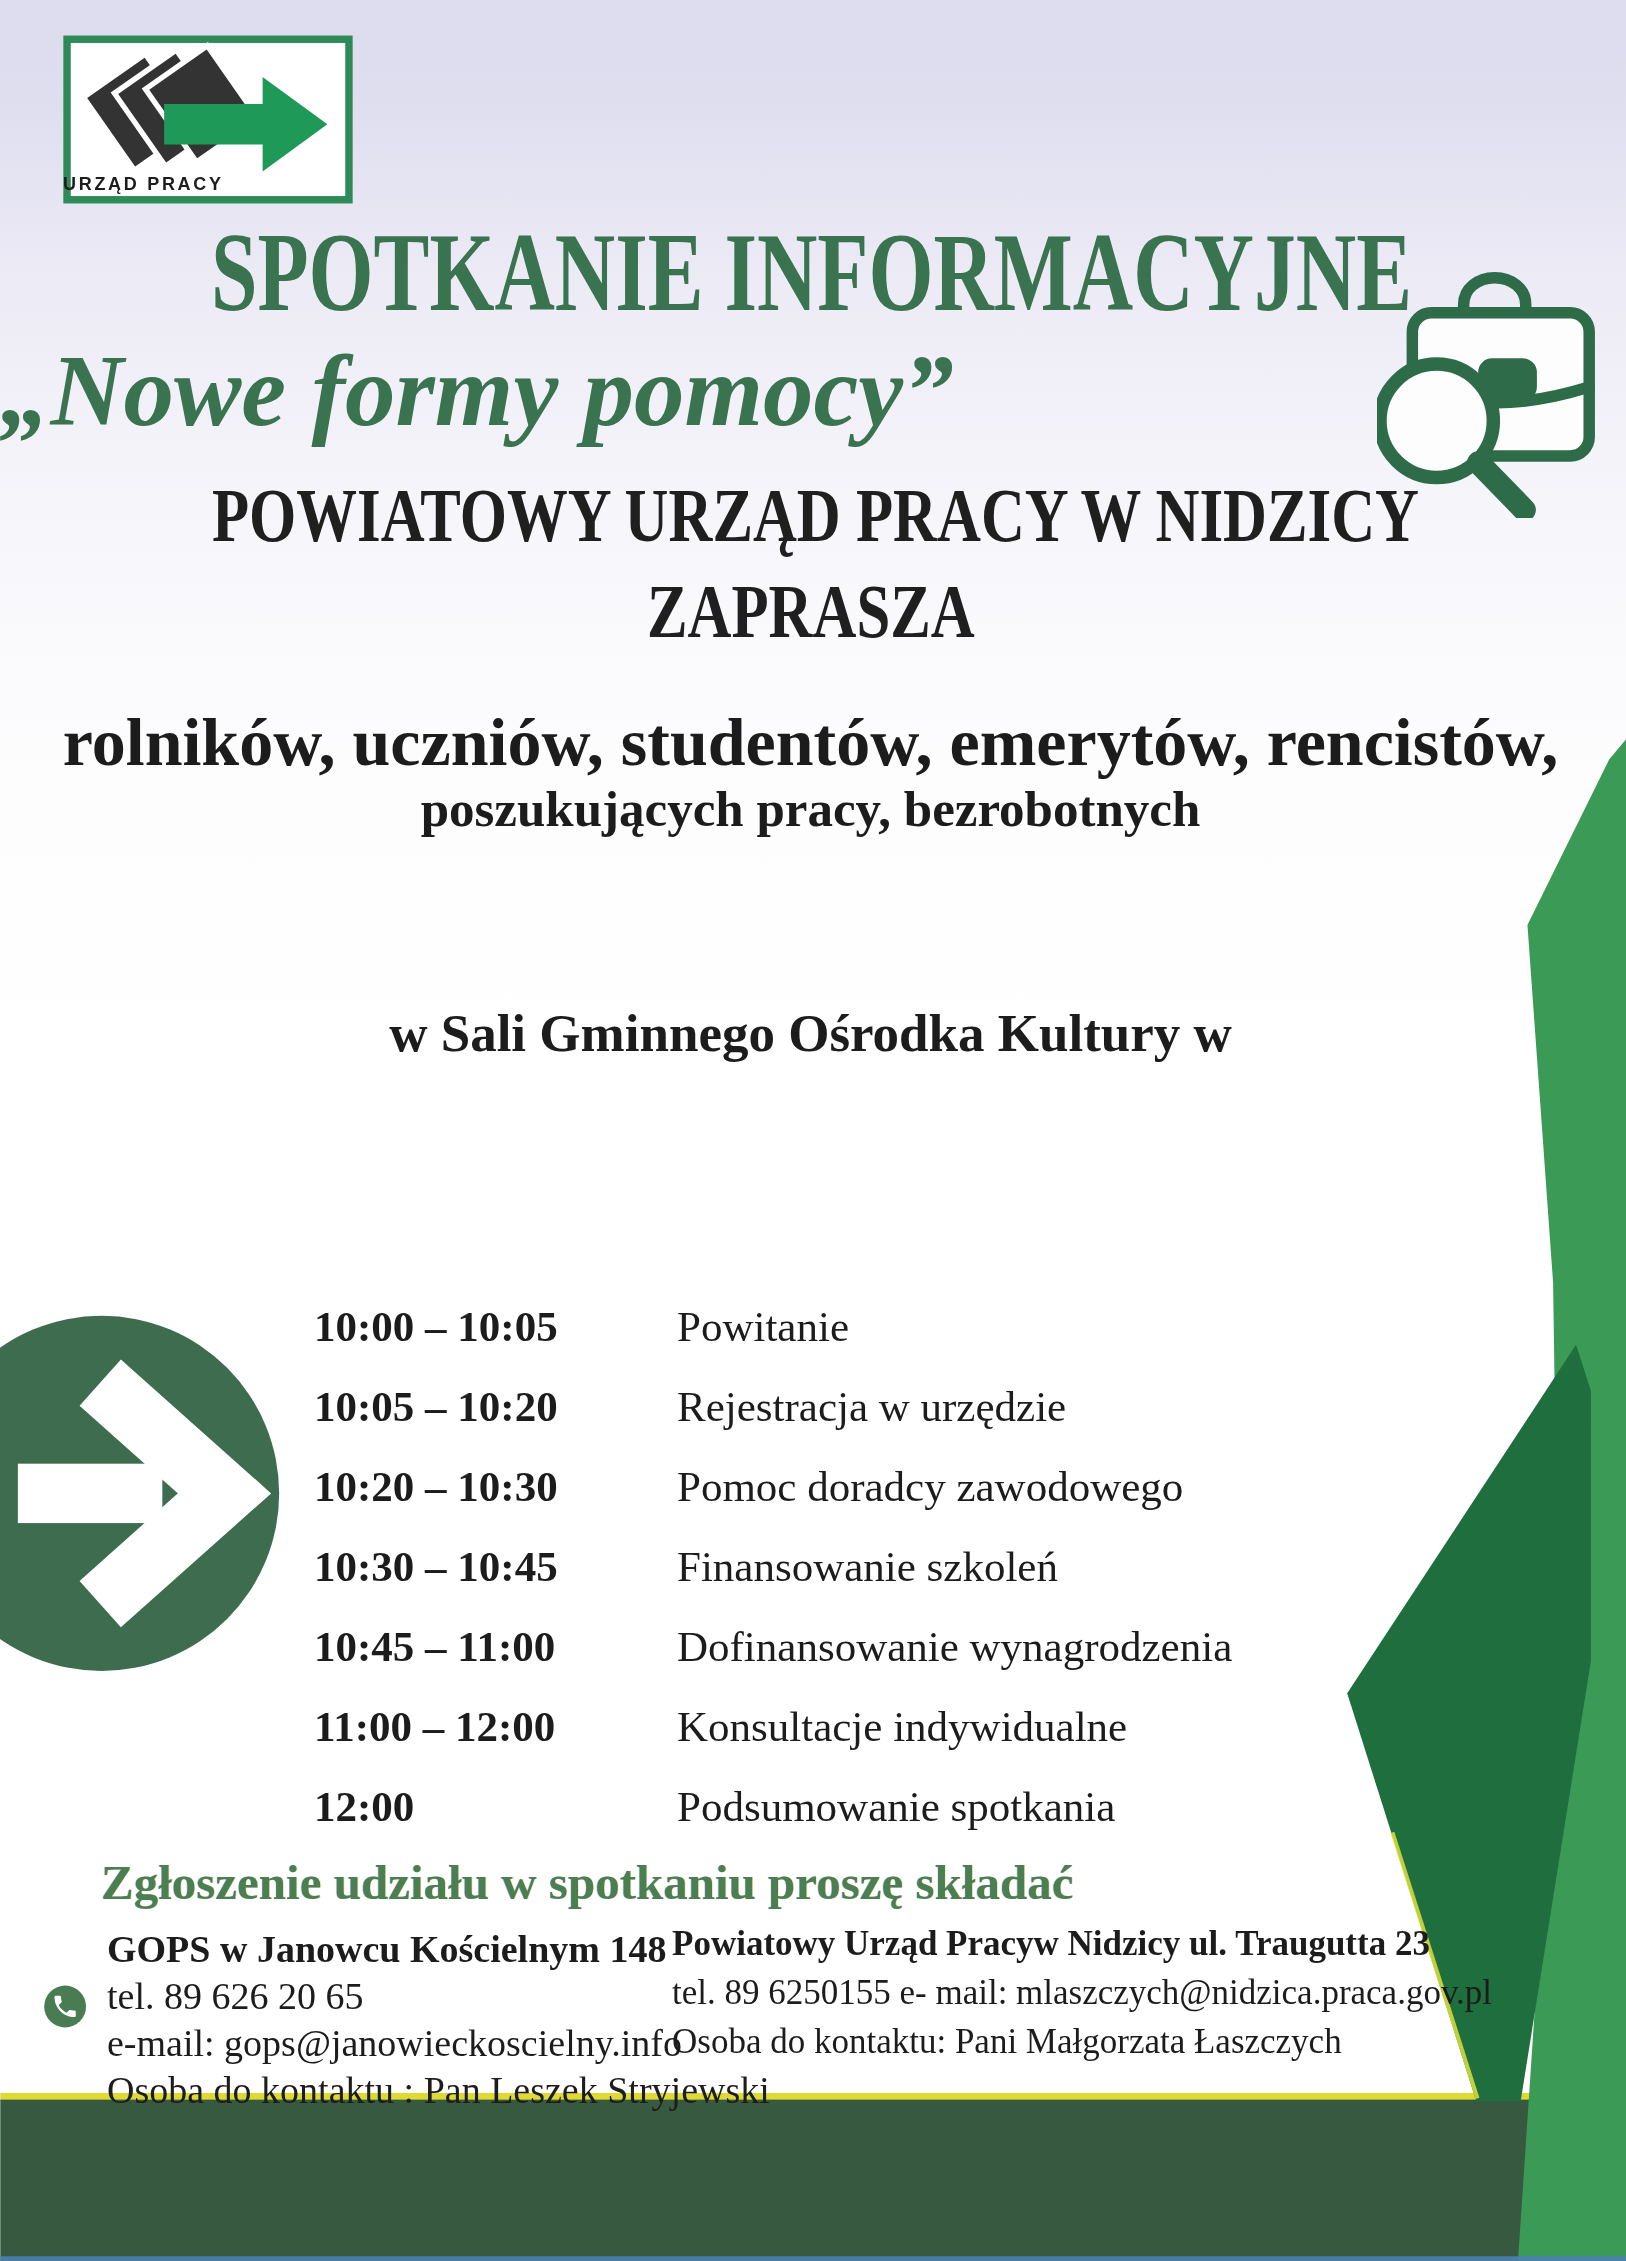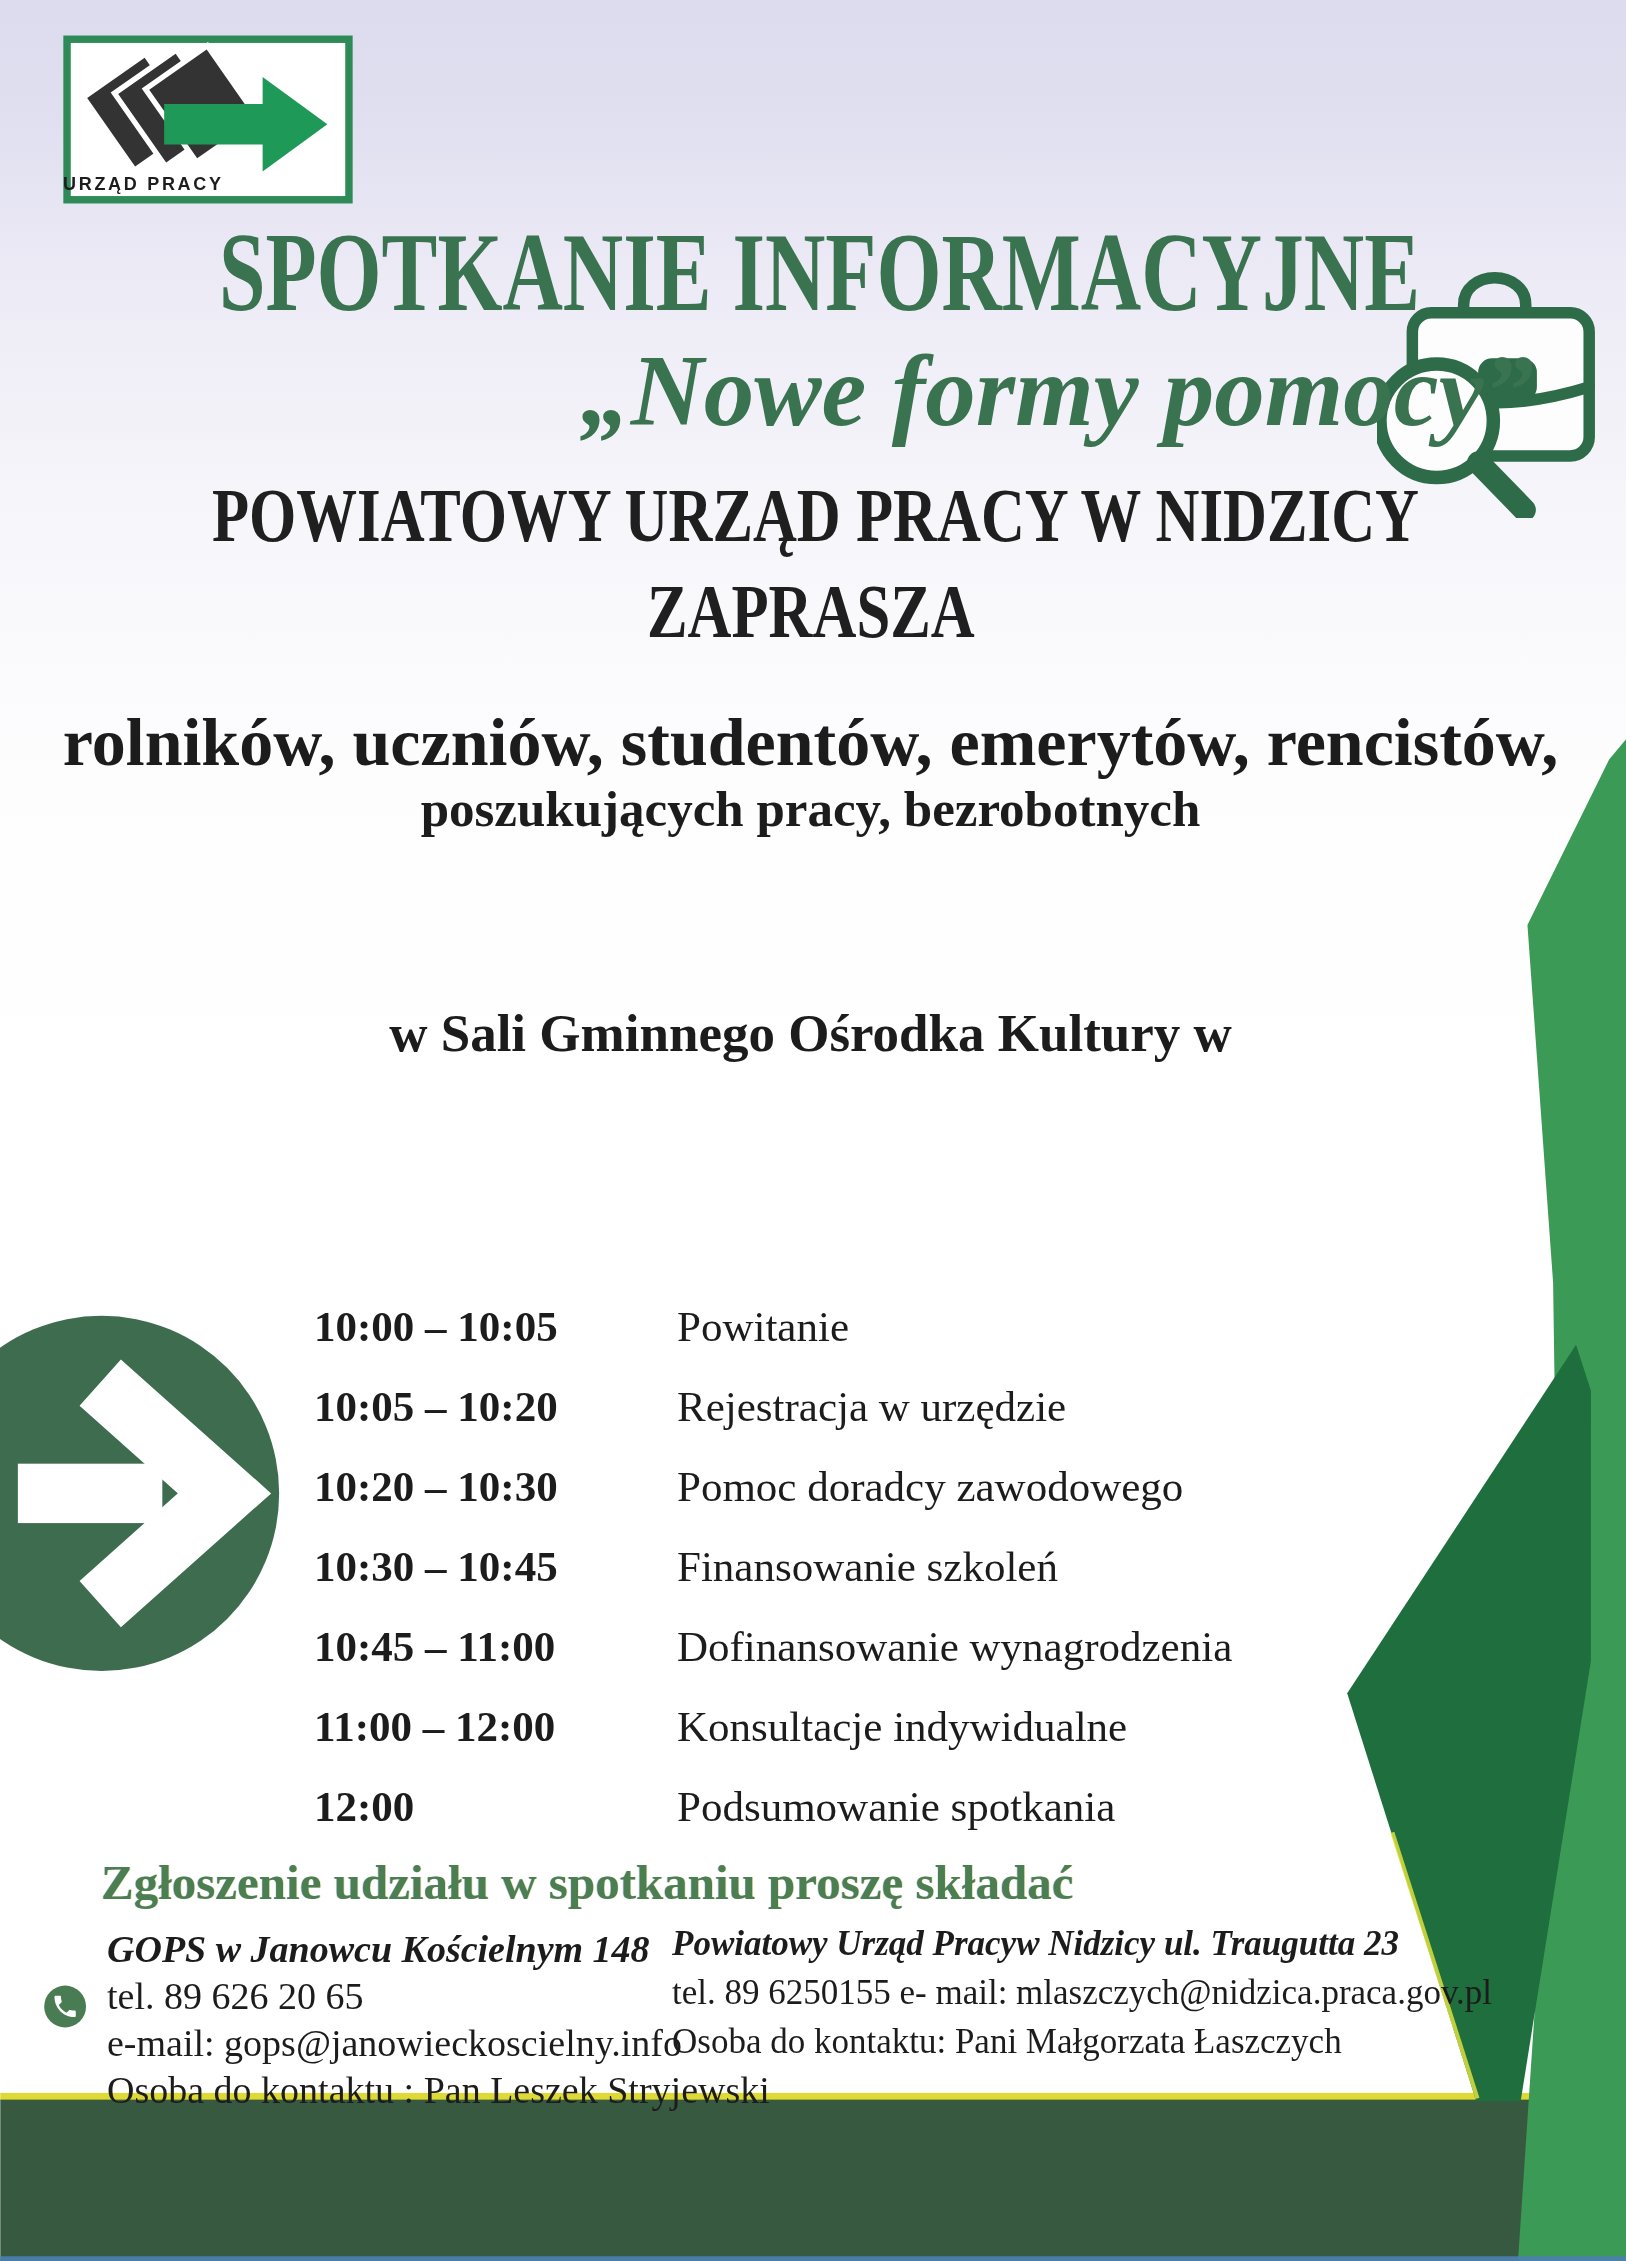--- a/index.html
+++ b/index.html
@@ -17,21 +17,21 @@
 
   
   .logo{left:63px;top:35px;width:290px;height:169px;}
   .logo .label{
     position:absolute;left:0;right:20px;bottom:9.5px;text-align:left;
     font-family:"Liberation Sans", sans-serif;font-weight:bold;
     font-size:18px;letter-spacing:2.7px;color:#1d1d1d;
   }
 
   
-  .center-a{left:8px;width:1526px;text-align:right;}
+  .center-a{left:0;width:1526px;text-align:left;}
   .center-b{left:61px;width:1499px;text-align:center;}
 
   .title{top:215px;color:#3a7350;font-weight:bold;font-size:113px;line-height:1;white-space:nowrap;}
   .condense{display:inline-block;transform:scaleX(.74);transform-origin:center;}
   .condense2{display:inline-block;transform:scaleX(.8);transform-origin:center;}
 
   .subtitle{top:341px;color:#3a7350;font-weight:bold;font-style:italic;font-size:101px;line-height:1;white-space:nowrap;}
 
   .org1{top:477px;color:#1f1f1f;font-weight:bold;font-size:76px;line-height:1;white-space:nowrap;}
   .org2{top:573px;color:#1f1f1f;font-weight:bold;font-size:76px;line-height:1;white-space:nowrap;}
@@ -50,21 +50,21 @@
   .schedule .time{font-weight:bold;width:351px;flex:0 0 auto;}
   .schedule .act{margin-left:12px;white-space:nowrap;}
 
   .signup-head{left:101px;top:1854px;color:#4b7f51;font-weight:bold;font-size:49px;white-space:nowrap;
     text-shadow:0.7px 0 0 rgba(200,180,40,.35), -0.7px 0 0 rgba(90,110,200,.3);}
 
   .contact{color:#1c1c1c;}
   .contact .line{white-space:nowrap;}
   .c-left{left:107px;top:1926px;font-size:38px;line-height:47px;}
   .c-right{left:672px;top:1919px;font-size:35px;line-height:49px;}
-  .bold{font-weight:bold;font-style:italic;}
+  .bold{font-weight:bold;}
 </style>
 </head>
 <body>
 
 <div class="poster">
 
   <svg class="deco" width="1627" height="2261" viewBox="0 0 2409 3349">
 
     <rect x="0" y="3100" width="2409" height="12" fill="#ded934"></rect>
     <rect x="0" y="3110" width="2409" height="239" fill="#37593f"></rect>

